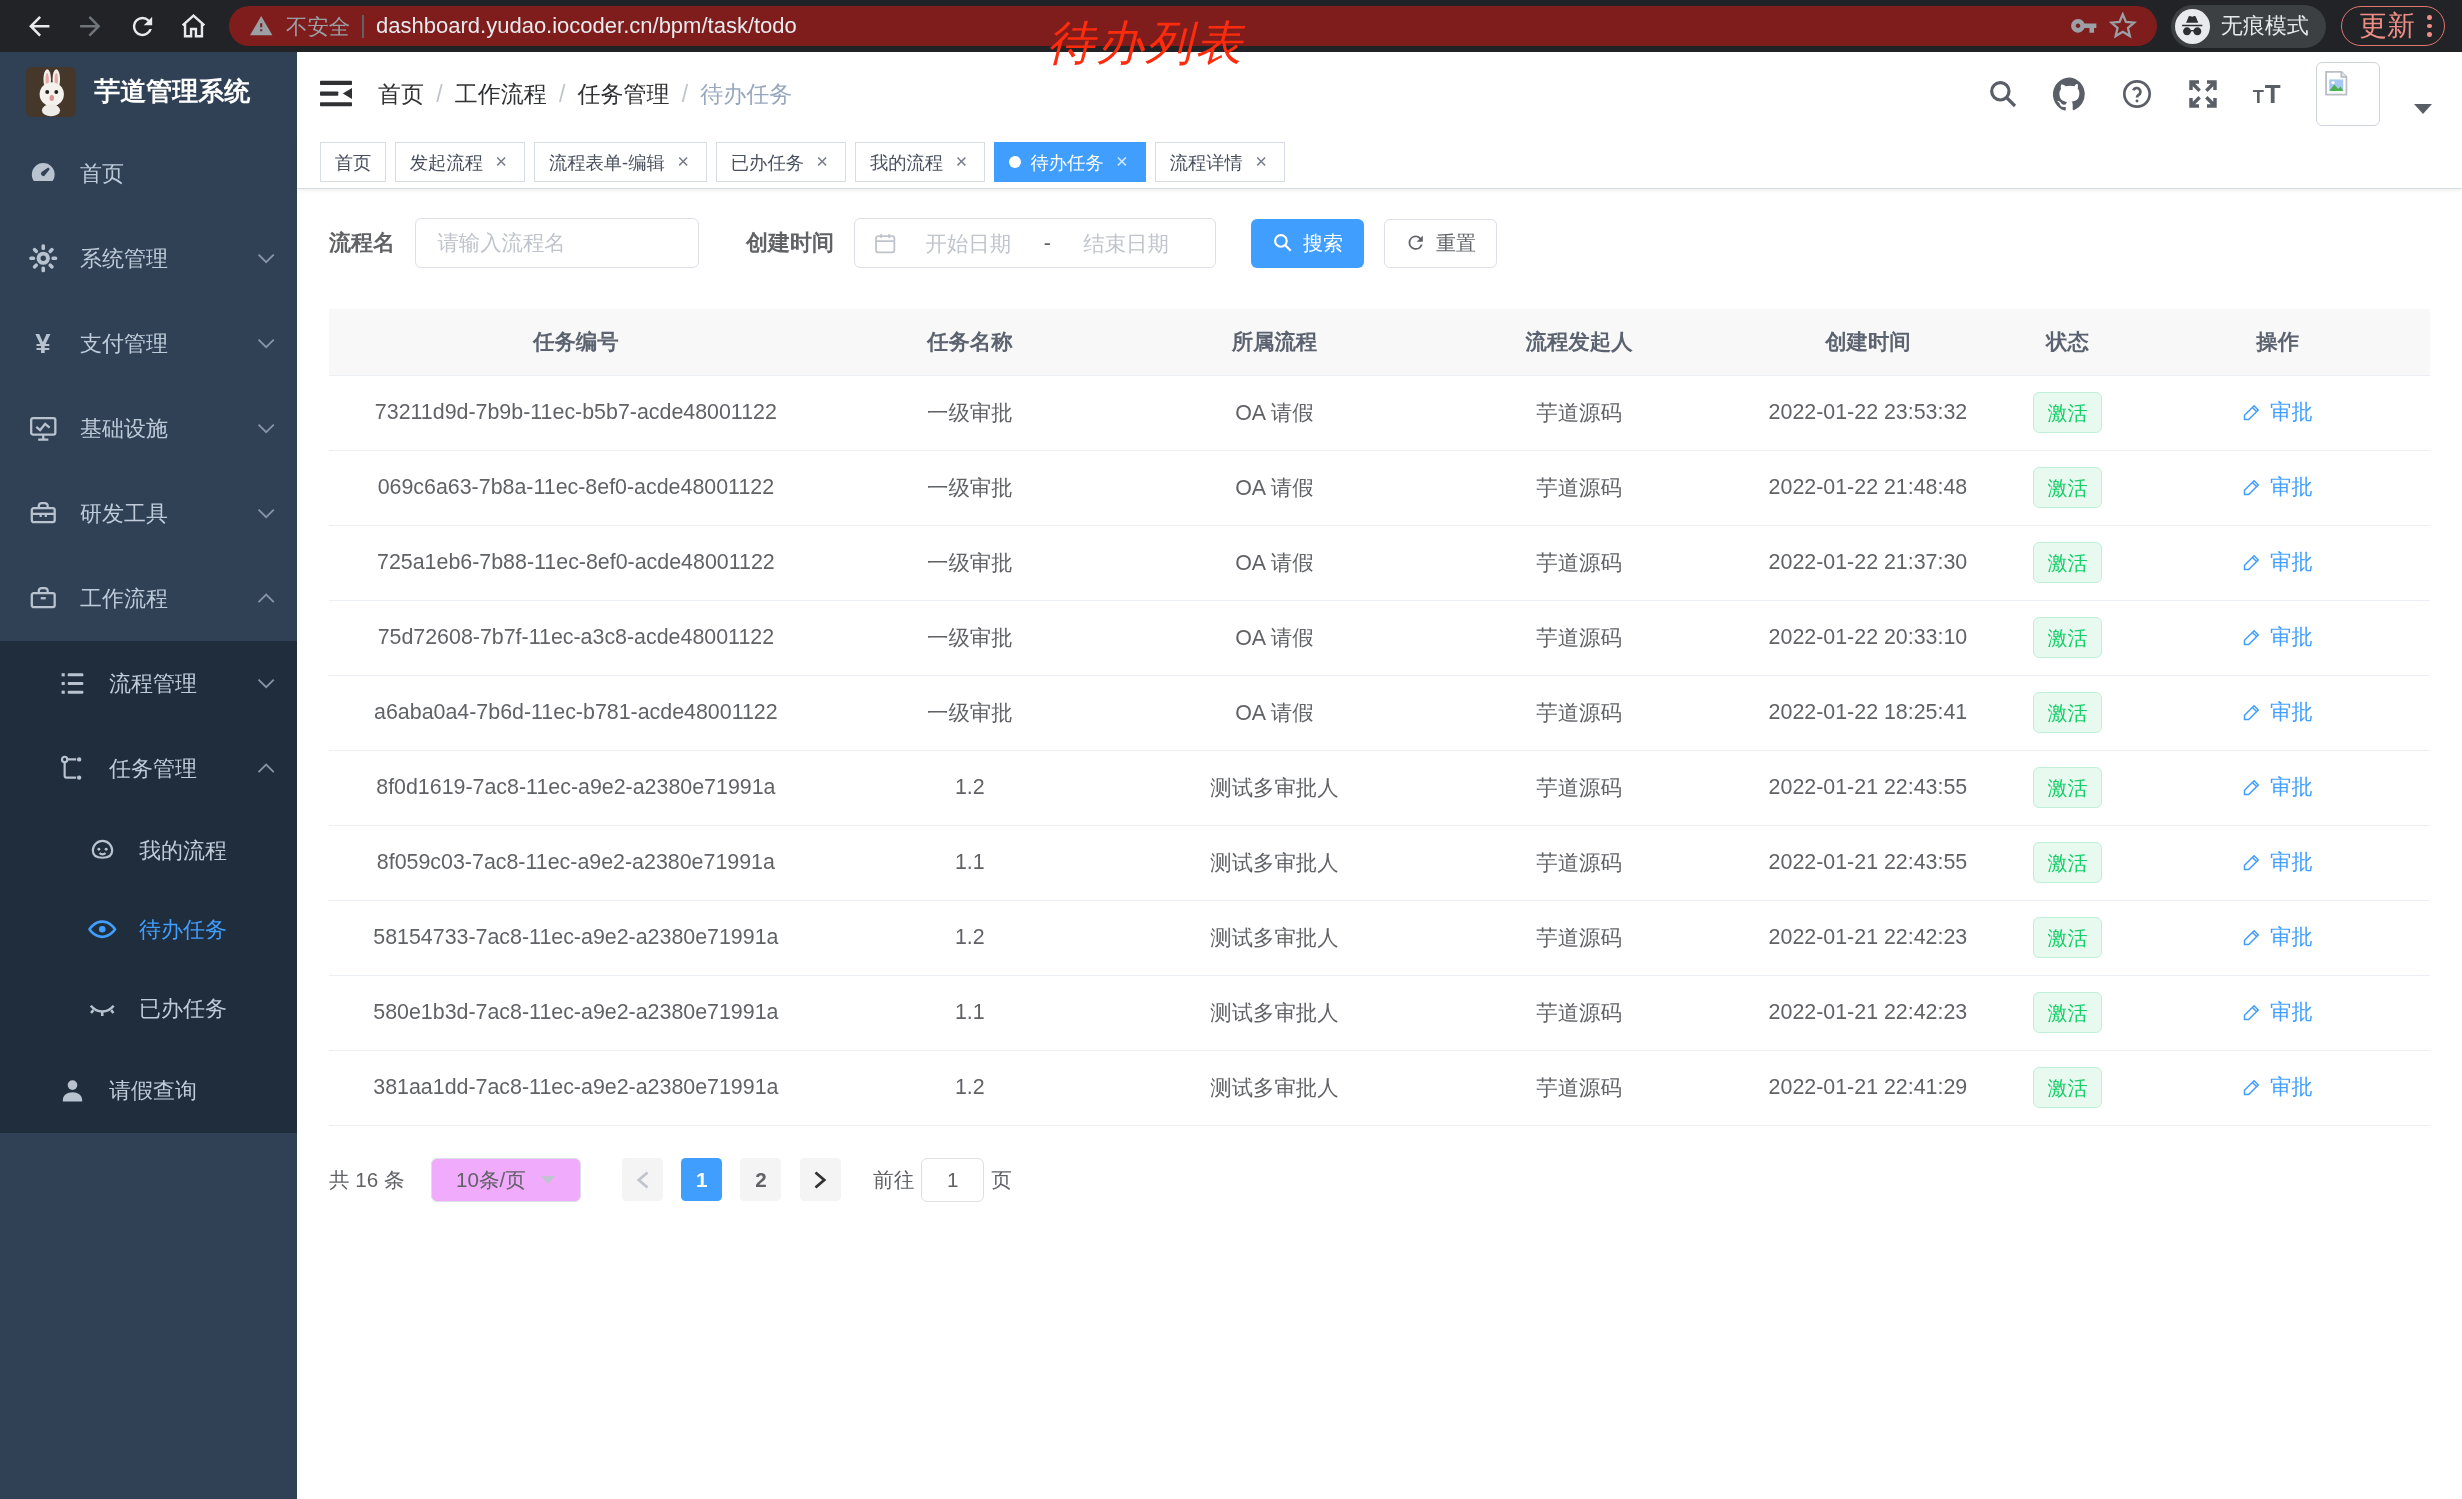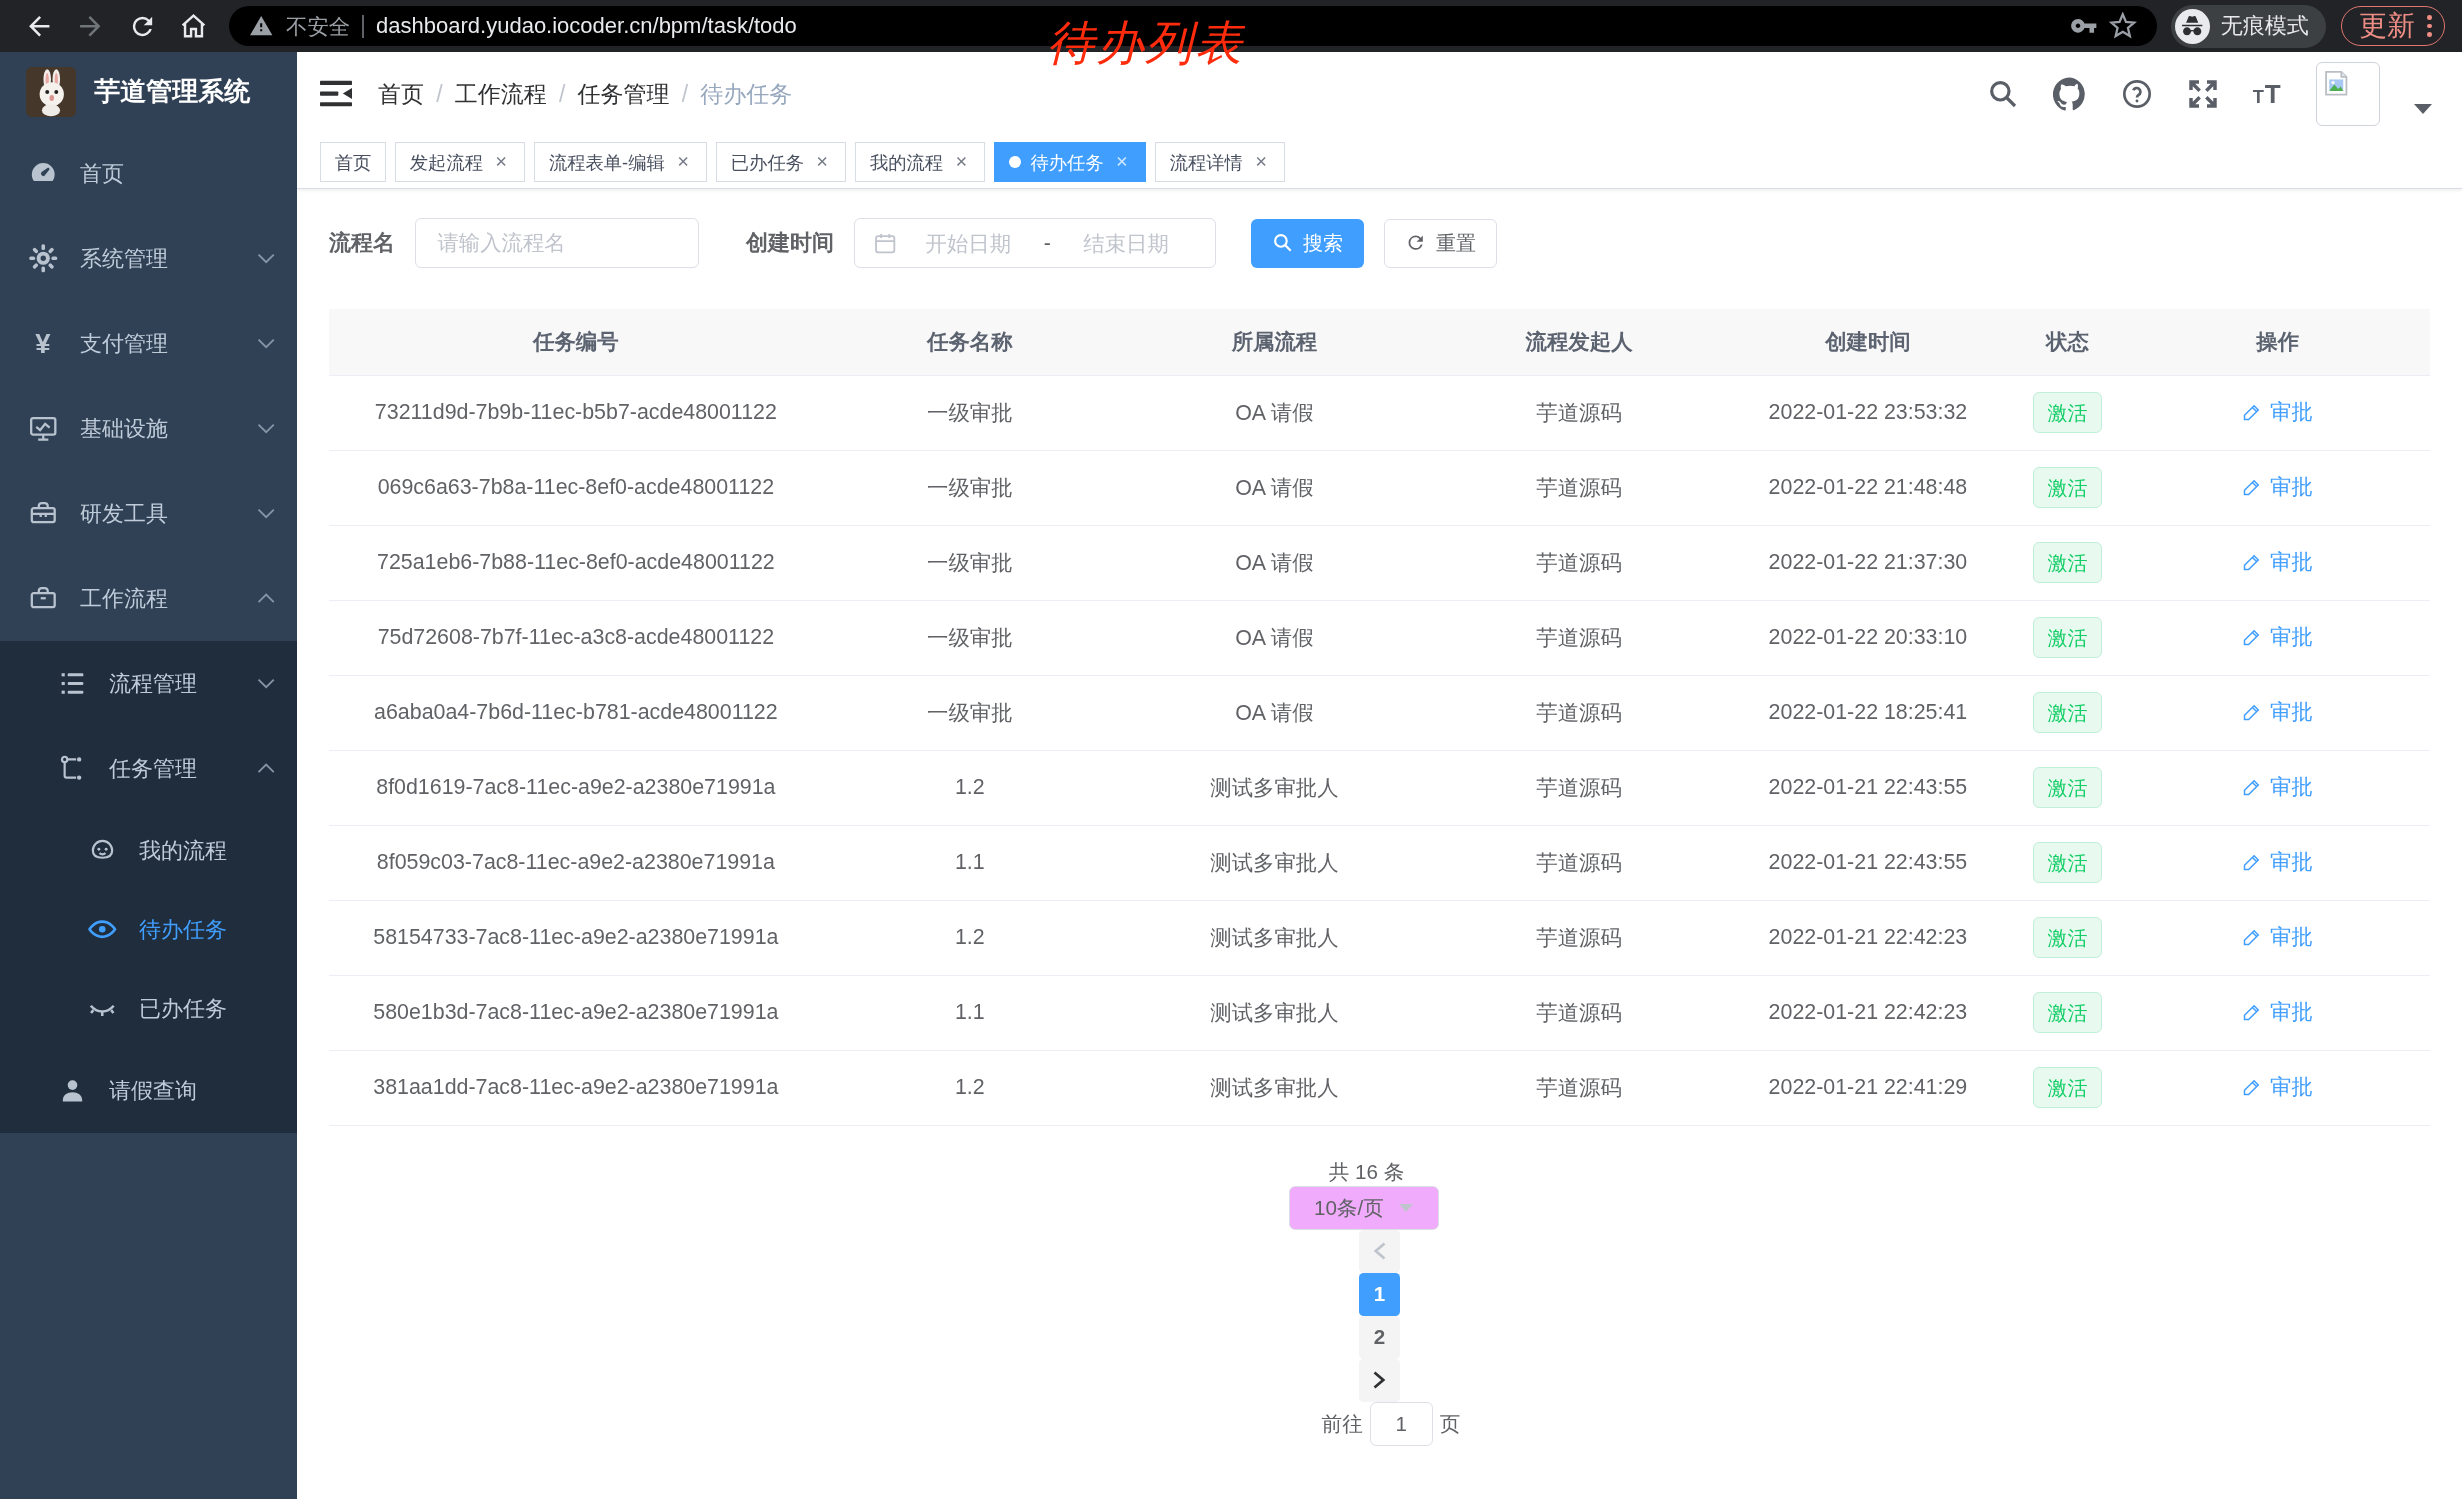--- a/index.html
+++ b/index.html
@@ -6,21 +6,21 @@
   html,body { width: 2462px; height: 1500px; overflow: hidden; }
   body {
     font-family: "Liberation Sans", "DejaVu Sans", sans-serif;
     background: #ffffff; position: relative; color: #606266;
   }
   svg { display: block; }
 
   
   .chrome { height: 52px; background: #212327; display: flex; align-items: center; padding: 0 17px; gap: 7.6px; }
   .chrome .nav-ico { width: 44px; height: 37px; display: flex; align-items: center; justify-content: center; border-radius: 50%; cursor: pointer; }
-  .url-pill { flex: 1; max-width: 1944px; height: 40px; background: #000000; border-radius: 20px; display: flex; align-items: center; padding: 0 20px; margin: 0 6.1px; gap: 12.2px; }
+  .url-pill { flex: 1; max-width: 1944px; height: 40px; background: #7f1d1d; border-radius: 20px; display: flex; align-items: center; padding: 0 20px; margin: 0 6.1px; gap: 12.2px; }
   .url-pill .sec-label { color: #9aa0a6; font-size: 21.4px; }
   .url-pill .divider { width: 1.5px; height: 23px; background: #5f6368; }
   .url-pill .url-text { color: #e8eaed; font-size: 22px; white-space: nowrap; }
   .url-pill .spacer { flex: 1; }
   .incognito-badge { height: 43px; border-radius: 21.4px; background: #3c4043; display: flex; align-items: center; padding: 3.8px 17px 3.8px 4.6px; gap: 10.7px; }
   .incognito-badge .circ { width: 35px; height: 35px; background: #e8eaed; border-radius: 50%; display: flex; align-items: center; justify-content: center; }
   .incognito-badge .lbl { color: #e8eaed; font-size: 22px; }
   .update-btn { height: 40px; border: 1.5px solid #e0766d; border-radius: 20px; color: #ee8d84; font-size: 28px; display: flex; align-items: center; padding: 0 12.2px 0 17px; gap: 12.2px; margin-left: 7.6px; cursor: pointer; }
   .kebab { display: flex; flex-direction: column; gap: 3.8px; }
   .kebab i { width: 4.6px; height: 4.6px; border-radius: 50%; background: #ee8d84; }
@@ -92,21 +92,21 @@
   th:nth-child(4), td:nth-child(4) { width: 14%; }
   th:nth-child(5), td:nth-child(5) { width: 13.5%; }
   th:nth-child(6), td:nth-child(6) { width: 5.5%; }
   th:nth-child(7), td:nth-child(7) { width: 14.5%; }
   thead th { height: 66px; background: #f8f8f9; color: #5c6370; font-size: 21.4px; font-weight: 700; text-align: center; border-bottom: 1.5px solid #ebeef5; }
   tbody td { height: 75px; text-align: center; font-size: 21.4px; color: #606266; border-bottom: 1.5px solid #ebeef5; white-space: nowrap; }
   .badge { display: inline-block; padding: 9.2px 13.7px; background: #e8f9f0; border: 1.5px solid #bff0d7; border-radius: 6.1px; color: #13ce66; font-size: 20px; line-height: 1; }
   .action-link { color: #409eff; display: inline-flex; align-items: center; gap: 7.6px; font-size: 21.4px; cursor: pointer; text-decoration: none; }
 
   
-  .pagination { display: flex; align-items: center; justify-content: flex-start; margin-top: 32px; font-size: 20.6px; color: #606266; flex-direction: column; }
+  .pagination { display: flex; align-items: center; justify-content: flex-start; margin-top: 32px; font-size: 20.6px; color: #606266; }
   .pg-total { margin-right: 26px; }
   .size-select { width: 150px; height: 44px; border: 1.5px solid #dcdfe6; border-radius: 6.1px; display: flex; align-items: center; justify-content: center; gap: 15.3px; color: #606266; margin-right: 32px; cursor: pointer; background: #f0abfc; }
   .sel-caret { width: 0; height: 0; border-left: 7.6px solid transparent; border-right: 7.6px solid transparent; border-top: 8.4px solid #c0c4cc; }
   .page-btn { min-width: 41px; height: 43px; margin: 0 9.2px; border-radius: 4.6px; background: #f4f4f5; display: inline-flex; align-items: center; justify-content: center; font-weight: 700; color: #606266; cursor: pointer; padding: 0 6.1px; }
   .page-btn.disabled { color: #c0c4cc; cursor: default; }
   .page-btn.current { background: #409eff; color: #fff; }
   .goto { display: flex; align-items: center; gap: 7px; margin-left: 23px; }
   .goto-input { width: 63px; height: 44px; border: 1.5px solid #dcdfe6; border-radius: 6.1px; text-align: center; font-size: 20.6px; color: #606266; outline: none; }
 </style>
 </head>

